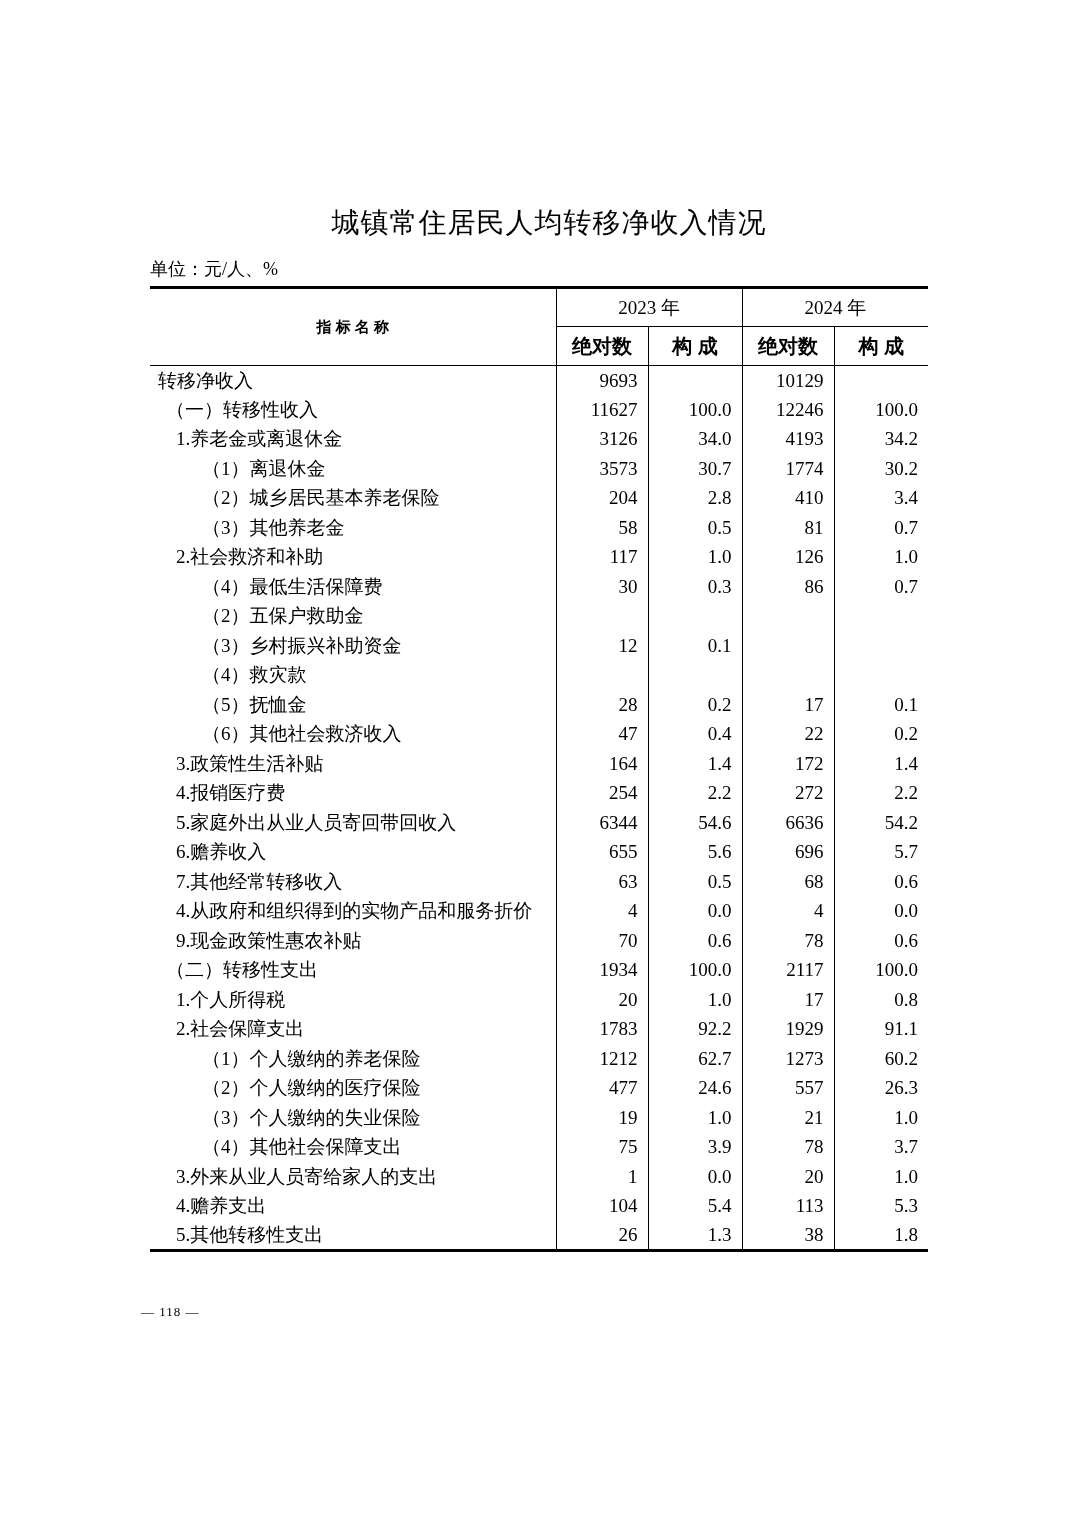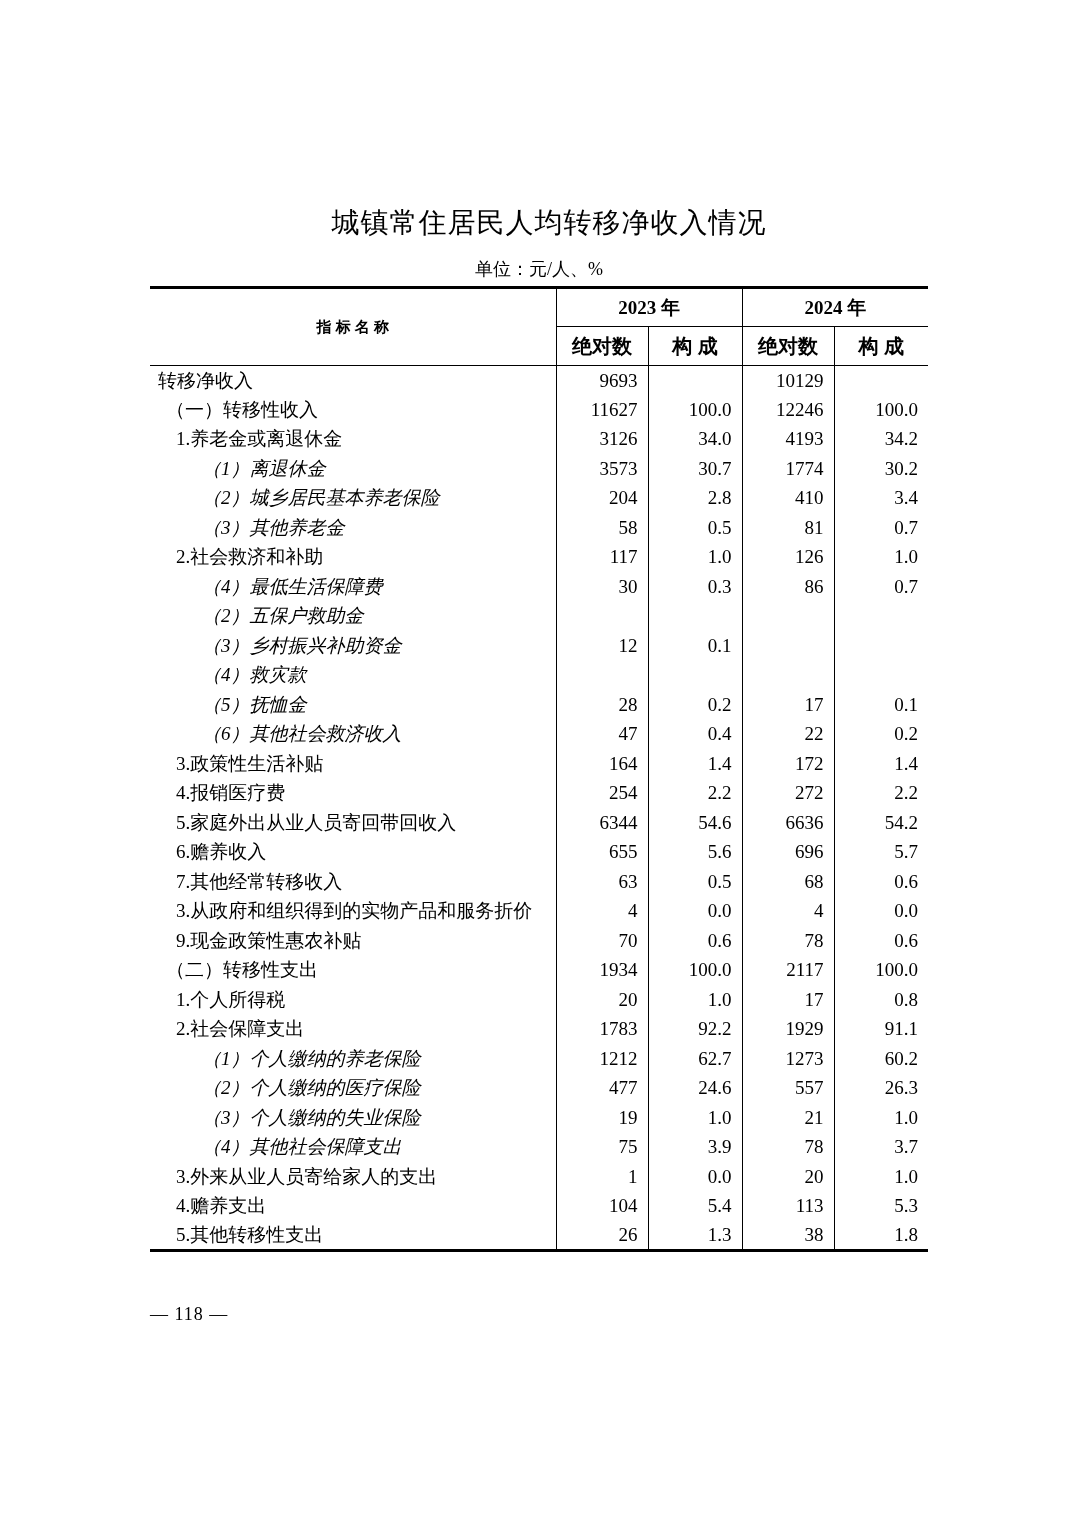--- a/index.html
+++ b/index.html
@@ -15,21 +15,21 @@
     text-align: center;
     font-size: 28px;
     line-height: 36px;
     font-weight: normal;
     letter-spacing: 1px;
     padding-left: 24px;
   }
   .unit-note {
     width: 778px;
     margin: 16px 0 5px 150px;
-    text-align: center;
+    text-align: left;
     font-size: 18px;
     line-height: 24px;
   }
   table.stat-table {
     margin-left: 150px;
     width: 778px;
     table-layout: fixed;
     border-collapse: collapse;
     border-top: 3.5px solid #000;
     border-bottom: 3.5px solid #000;
@@ -48,48 +48,48 @@
     text-align: center;
     vertical-align: middle;
   }
   th.h-name {
     border-right: 1.5px solid #000;
     border-bottom: 1.5px solid #000;
     font-size: 15px;
   }
   th.h-year {
     font-family: "Liberation Serif", "DejaVu Serif", serif;
-    font-weight: bold;
+    font-weight: normal;
     font-size: 19px;
     border-bottom: 1.5px solid #000;
   }
   th.h-year.mid { border-right: 1.5px solid #000; }
   th.h-sub { border-bottom: 1.5px solid #000; }
   th.h-sub.brd { border-right: 1.5px solid #000; }
 
   tbody tr { height: 29.5px; }
   tbody td {
     font-size: 19px;
     vertical-align: middle;
     white-space: nowrap;
     overflow: hidden;
   }
   td.name { text-align: left; border-right: 1.5px solid #000; }
   td.ind0 { padding-left: 8px; }
   td.ind1 { padding-left: 16px; }
   td.ind2 { padding-left: 26px; }
-  td.ind3 { padding-left: 52px; font-style: italic; }
+  td.ind3 { padding-left: 52px; }
   td.num { text-align: right; padding-right: 10px; }
   td.num.brd { border-right: 1.5px solid #000; }
 
   .page-number {
     position: absolute;
-    left: 150px;
+    left: 141px;
     top: 1304px;
-    font-size: 18px;
+    font-size: 13px;
     letter-spacing: 1px;
   }
 </style>
 </head>
 <body>
 
 <h1 class="doc-title">城镇常住居民人均转移净收入情况</h1>
 
 <div class="unit-note">单位：元/人、%</div>
 
@@ -235,21 +235,21 @@
         <td class="num">5.7</td>
       </tr>
       <tr>
         <td class="name ind2">7.其他经常转移收入</td>
         <td class="num brd">63</td>
         <td class="num brd">0.5</td>
         <td class="num brd">68</td>
         <td class="num">0.6</td>
       </tr>
       <tr>
-        <td class="name ind2">3.从政府和组织得到的实物产品和服务折价</td>
+        <td class="name ind2">4.从政府和组织得到的实物产品和服务折价</td>
         <td class="num brd">4</td>
         <td class="num brd">0.0</td>
         <td class="num brd">4</td>
         <td class="num">0.0</td>
       </tr>
       <tr>
         <td class="name ind2">9.现金政策性惠农补贴</td>
         <td class="num brd">70</td>
         <td class="num brd">0.6</td>
         <td class="num brd">78</td>

